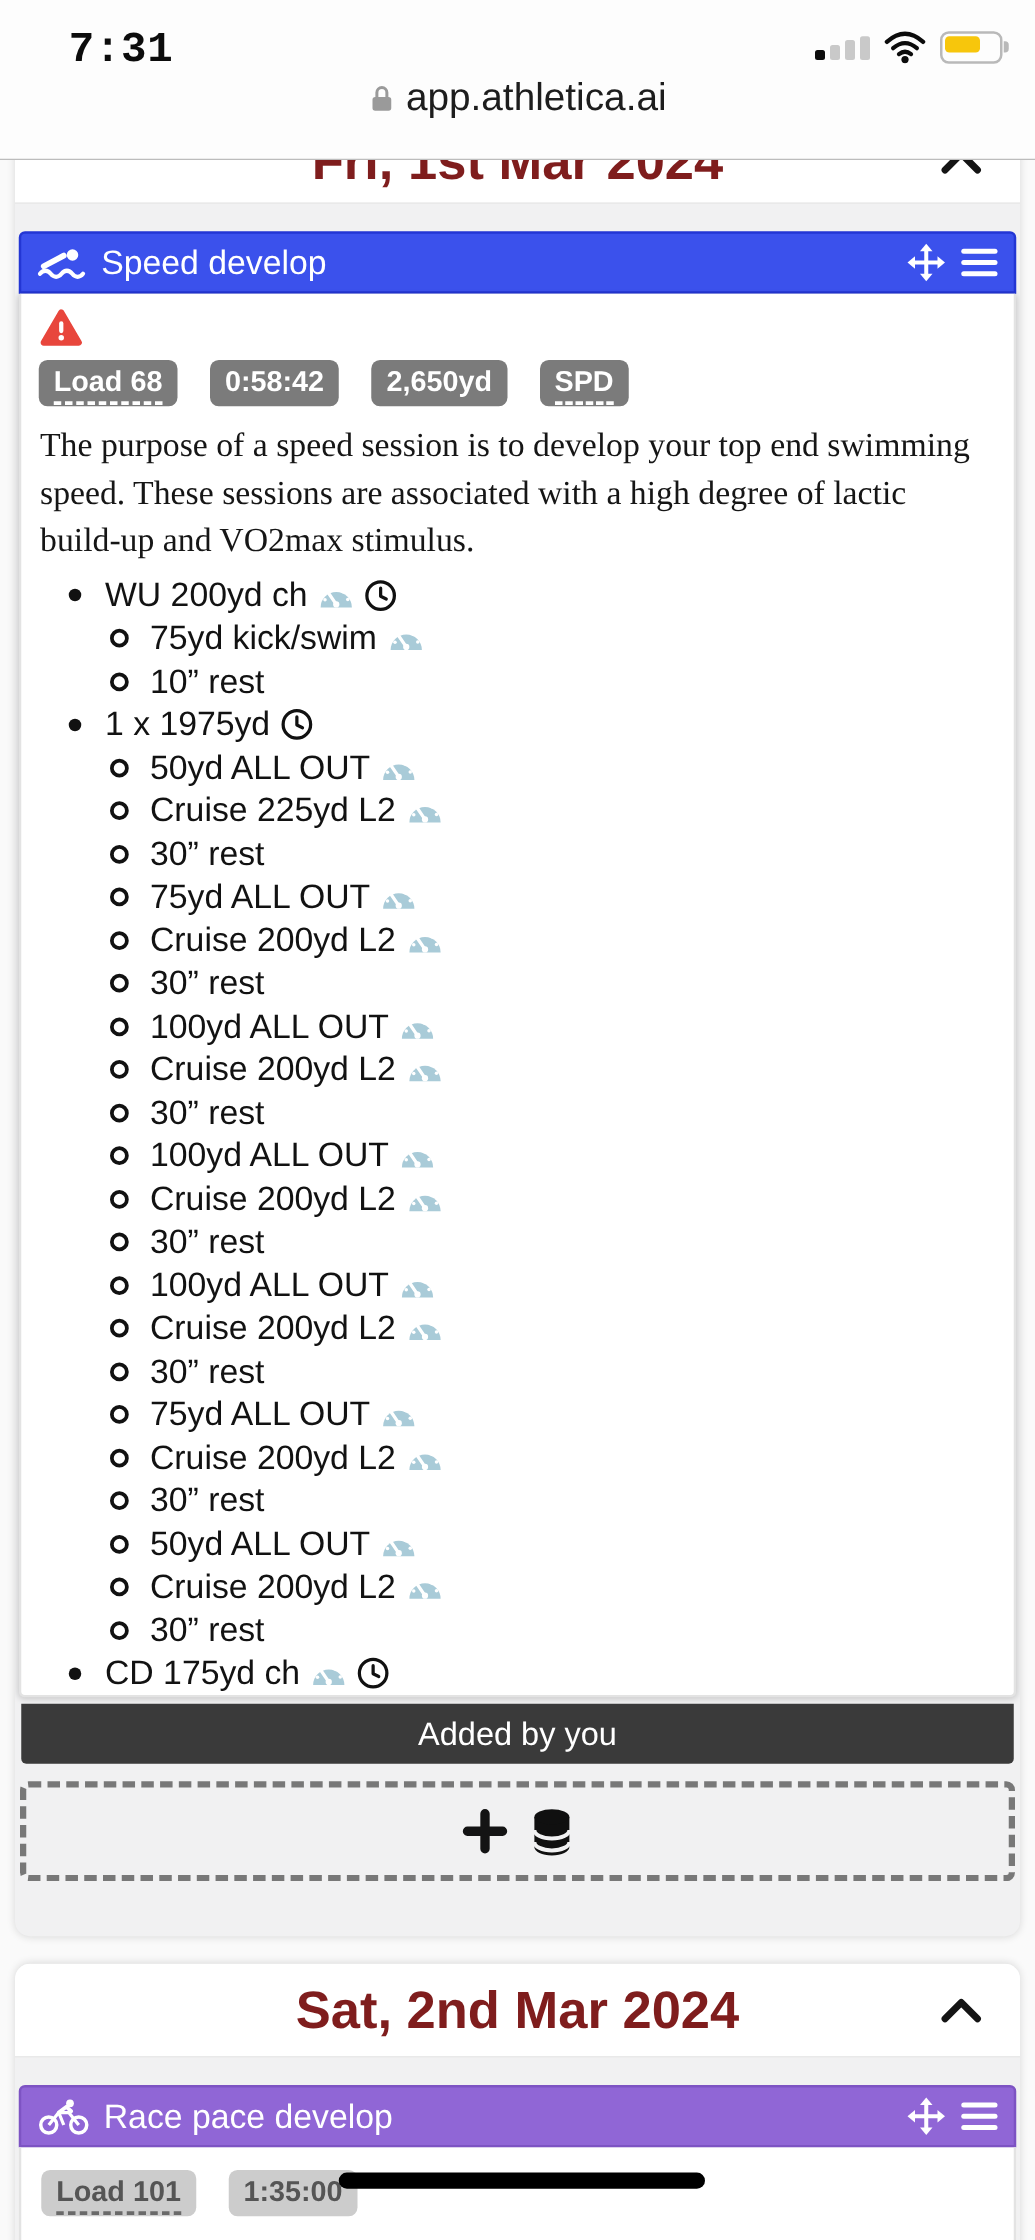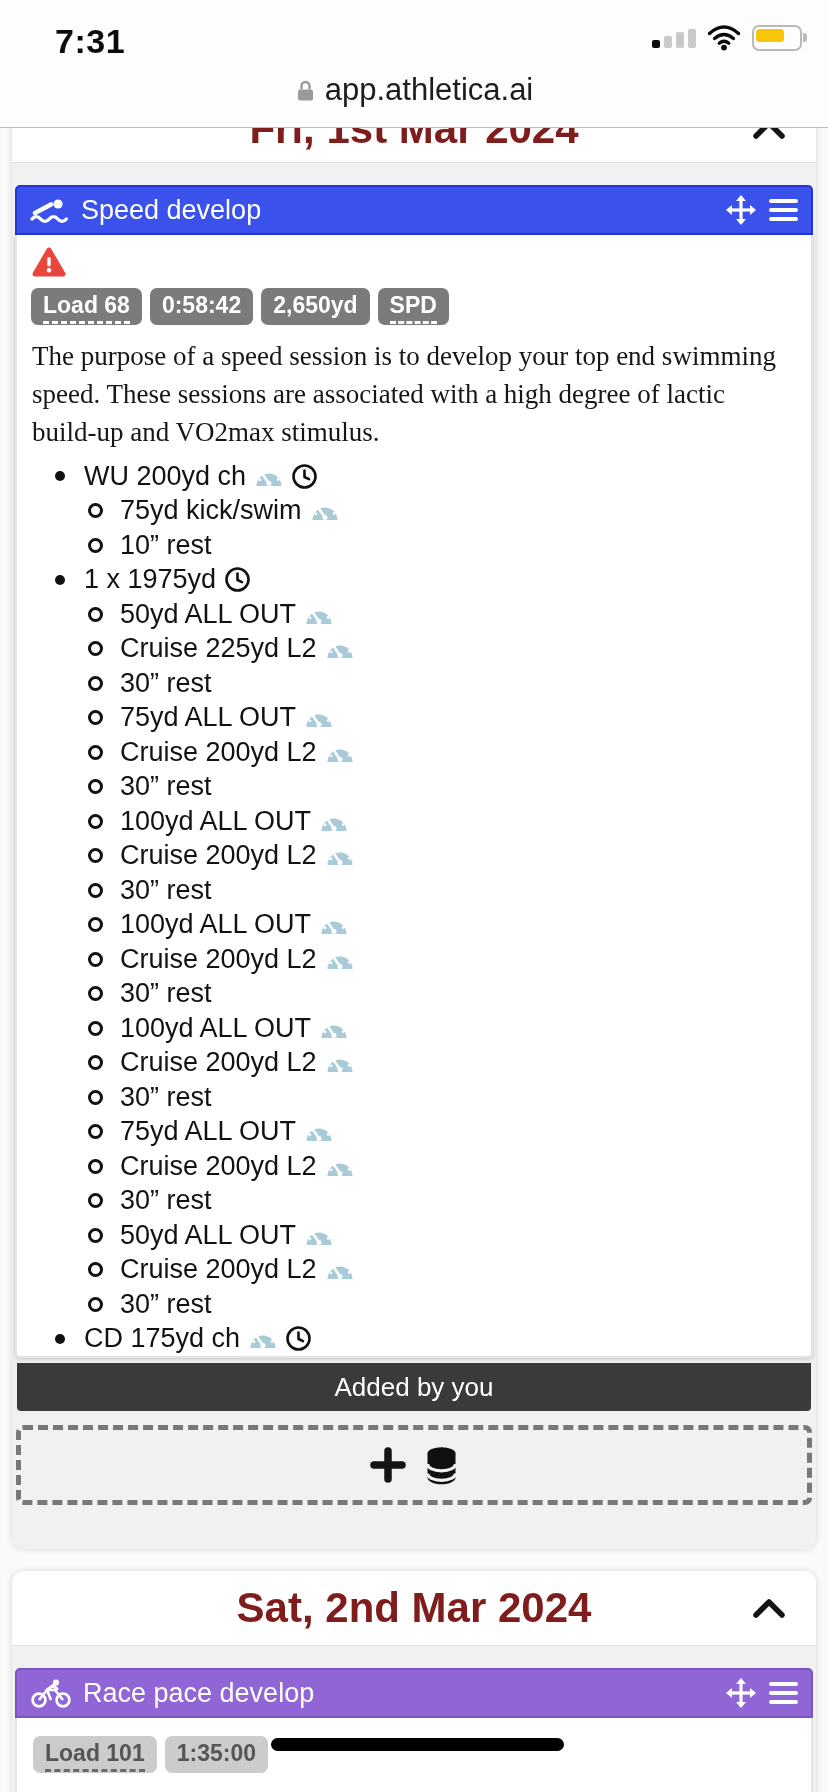--- a/index.html
+++ b/index.html
@@ -5,30 +5,30 @@
   html,body{margin:0;padding:0;}
   body{
     width:828px;height:1792px;position:relative;overflow:hidden;
     background:#fafafa;
     font-family:"Liberation Sans","DejaVu Sans",sans-serif;
     -webkit-font-smoothing:antialiased;color:#141414;
   }
   
   .chrome{position:absolute;top:0;left:0;right:0;height:127px;background:#fdfdfd;
     border-bottom:1px solid #bcbcbc;z-index:20;}
-  .status-row{position:absolute;top:20px;left:0;right:0;height:40px;}
+  .status-row{position:absolute;top:20px;left:0;right:0;height:40px;font-family:Liberation Mono, monospace;}
   .time{position:absolute;left:55px;top:2px;font-size:34px;font-weight:700;letter-spacing:.5px;color:#0c0c0c;}
   .status-icons{position:absolute;right:26px;top:4px;display:flex;align-items:center;gap:11px;}
   .sigbars{display:flex;align-items:flex-end;gap:4px;height:20px;}
   .sigbars i{display:block;width:8px;border-radius:2px;background:#c9c9c9;}
   .sigbars i.on{background:#0c0c0c;}
   .battery{position:relative;width:46px;height:22px;border:2.5px solid #b9b9b9;border-radius:7px;}
   .battery .fill{position:absolute;left:2px;top:2px;width:28px;height:13px;border-radius:3.5px;background:#f7c60c;}
   .battery .nub{position:absolute;right:-7px;top:6px;width:4px;height:9px;background:#b9b9b9;border-radius:0 3px 3px 0;}
-  .url-row{position:absolute;top:72px;left:0;right:0;display:flex;justify-content:center;align-items:center;gap:9px;}
+  .url-row{position:absolute;top:60px;left:0;right:0;display:flex;justify-content:center;align-items:center;gap:9px;}
   .url-text{font-size:31px;color:#1d1d1d;}
   
   .day-card{position:absolute;left:12px;right:12px;border-radius:12px;overflow:hidden;
     background:#f1f1f2;box-shadow:0 0 7px rgba(0,0,0,.14);z-index:1;}
   .day-card.fri{top:96px;height:1453px;}
   .day-card.sat{top:1571px;height:400px;}
   .day-header{position:relative;background:#ffffff;border-bottom:1px solid #e2e2e2;}
   .fri .day-header{height:66px;}
   .sat .day-header{height:74px;}
   .day-title{display:block;text-align:center;font-weight:700;color:#7f1d1d;}
@@ -42,21 +42,21 @@
     border-radius:5px 5px 0 0;padding:0 13px;color:#fff;}
   .session-header.blue{background:#3b51ec;border:2px solid #2336d4;}
   .session-header.purple{background:#9066d6;border:2px solid #7d53c3;}
   .session-title{font-size:27px;margin-left:11px;flex:1 1 auto;white-space:nowrap;}
   .header-icons{display:flex;align-items:center;gap:12px;}
   .hamburger{display:flex;flex-direction:column;gap:5px;}
   .hamburger i{display:block;width:29px;height:4px;border-radius:2px;background:#fff;}
   .session-body{background:#fff;border:2px solid #e3e3e3;border-top:none;border-radius:0 0 5px 5px;
     padding:10px 14px 0;box-shadow:0 1px 5px rgba(0,0,0,.18);}
   .warn{margin:2px 0 0 1px;width:34px;height:31px;}
-  .badge-row{display:flex;gap:8px;margin-top:10px;}
+  .badge-row{display:flex;gap:26px;margin-top:10px;}
   .badge{display:inline-block;background:#7b7b7b;color:#fff;font-weight:700;font-size:23px;
     line-height:1;padding:6px 12px 8px;border-radius:7px;}
   .badge .dash{border-bottom:3px dashed #fff;padding-bottom:3px;}
   .badge.lite{background:#cccccc;color:#555;}
   .badge.lite .dash{border-bottom-color:#6a6a6a;}
   .desc{font-size:27px;line-height:38px;color:#161616;margin:12px 1px 0;font-family:Liberation Serif, serif;}
   .steps{margin-top:8px;}
   .step{display:flex;align-items:center;height:34.5px;font-size:27px;color:#121212;}
   .step .b1{flex:0 0 auto;width:10px;height:10px;border-radius:50%;background:#111;margin:0 19px 0 24px;}
   .step .b2{flex:0 0 auto;width:9px;height:9px;border-radius:50%;border:3px solid #111;margin:0 17px 0 57px;}

